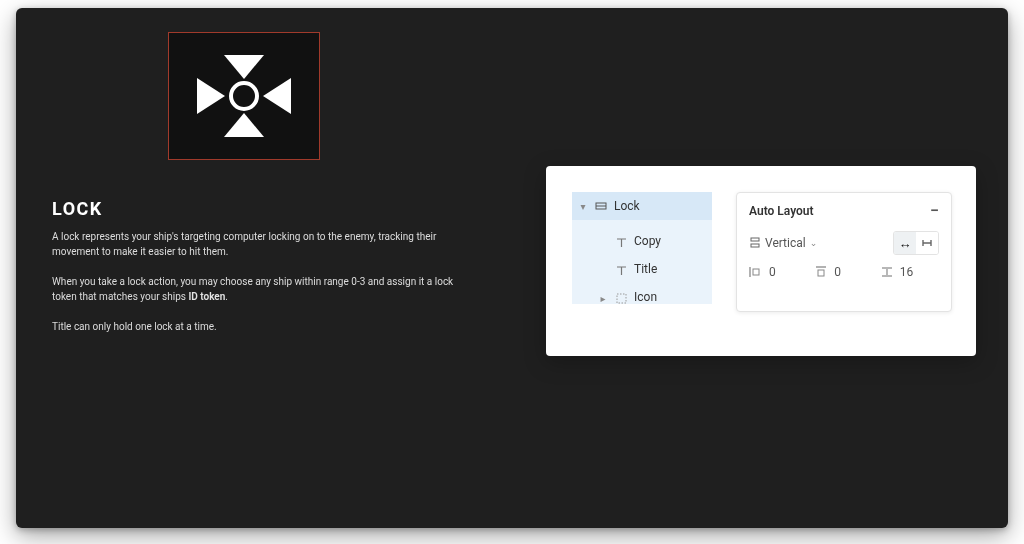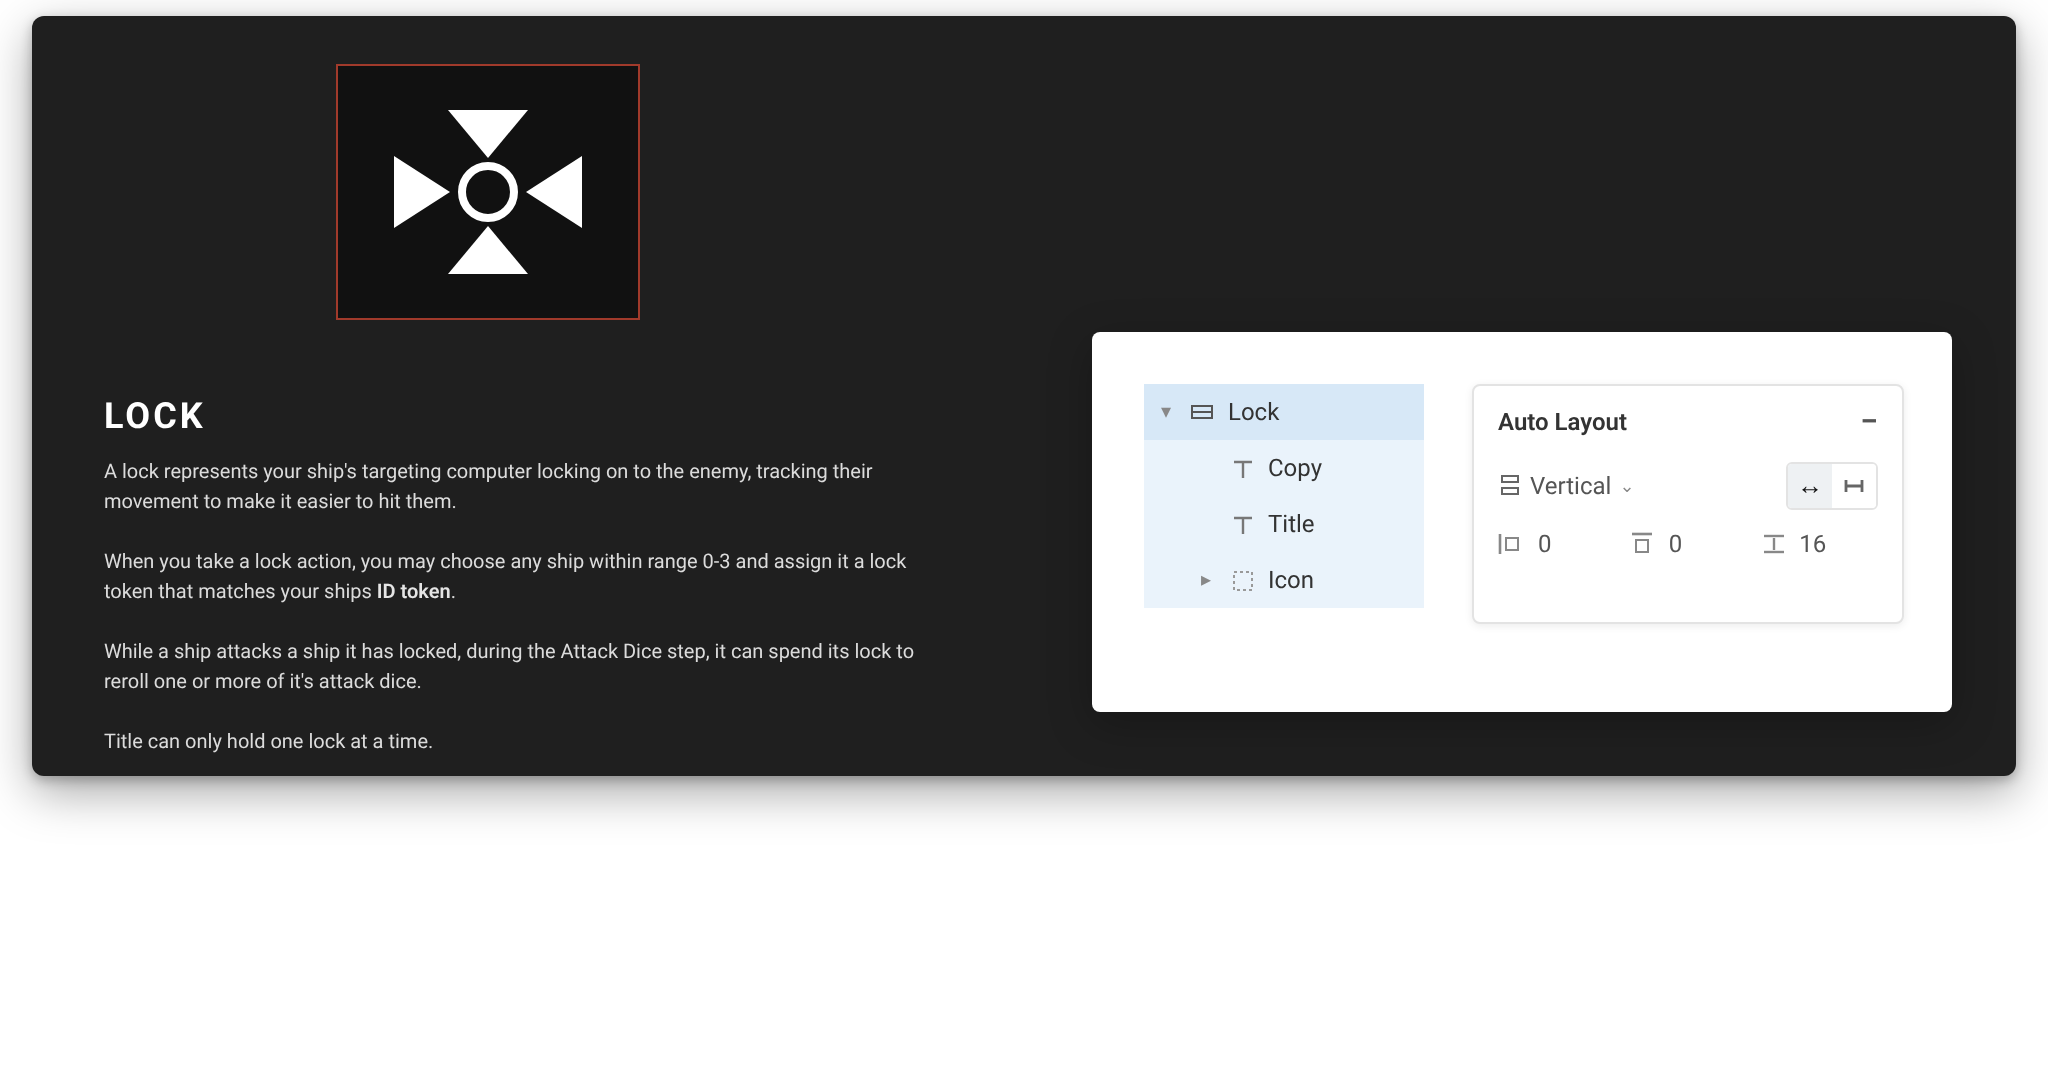--- a/index.html
+++ b/index.html
@@ -9,21 +9,21 @@
     width: 1024px;
     height: 544px;
     overflow: hidden;
     position: relative;
   }
   .card {
     position: absolute;
     left: 16px;
     top: 8px;
     width: 992px;
-    height: 380px;
+    height: 520px;
     background: #1f1f1f;
     border-radius: 6px;
     box-shadow: 0 8px 24px rgba(0,0,0,0.35), 0 2px 6px rgba(0,0,0,0.25);
   }
   .icon-frame {
     position: absolute;
     left: 152px;
     top: 24px;
     width: 152px;
     height: 128px;
@@ -79,21 +79,21 @@
     display: flex;
     align-items: center;
     height: 28px;
     padding-left: 6px;
     gap: 6px;
   }
   .layer-row.selected { background: #d7e8f7; }
   .chev { width: 10px; text-align: center; color: #888; font-size: 10px; }
   .layer-ico { width: 14px; display:flex; align-items:center; justify-content:center; color:#555; }
   .layer-label { flex: 1; }
-  .indent-1 { padding-left: 26px; }
+  .indent-1 { padding-left: 26px; align-items: flex-end; }
 
   .inspector {
     position: absolute;
     left: 190px;
     top: 26px;
     width: 216px;
     height: 120px;
     background: #ffffff;
     border: 1px solid #e3e3e3;
     border-radius: 4px;
@@ -161,21 +161,20 @@
     </svg>
   </div>
 
   <h2 class="title">LOCK</h2>
 
   <div class="body">
     <p>A lock represents your ship's targeting computer locking on to the enemy, tracking their movement to make it easier to hit them.</p>
     <p>
       <span>When you take a lock action, you may choose any ship within range 0-3 and assign it a lock token that matches your ships </span><span class="link">ID token</span><span>.</span>
     </p>
-    <p>While a ship attacks a ship it has locked, during the Attack Dice step, it can spend its lock to reroll one or more of it's attack dice.</p>
     <p>Title can only hold one lock at a time.</p>
   </div>
 
   <div class="ui-panel">
 
     <div class="layers">
       <div class="layer-row selected">
         <span class="chev">▾</span>
         <span class="layer-ico">
           <svg class="small-svg" width="12" height="12" viewBox="0 0 12 12">

